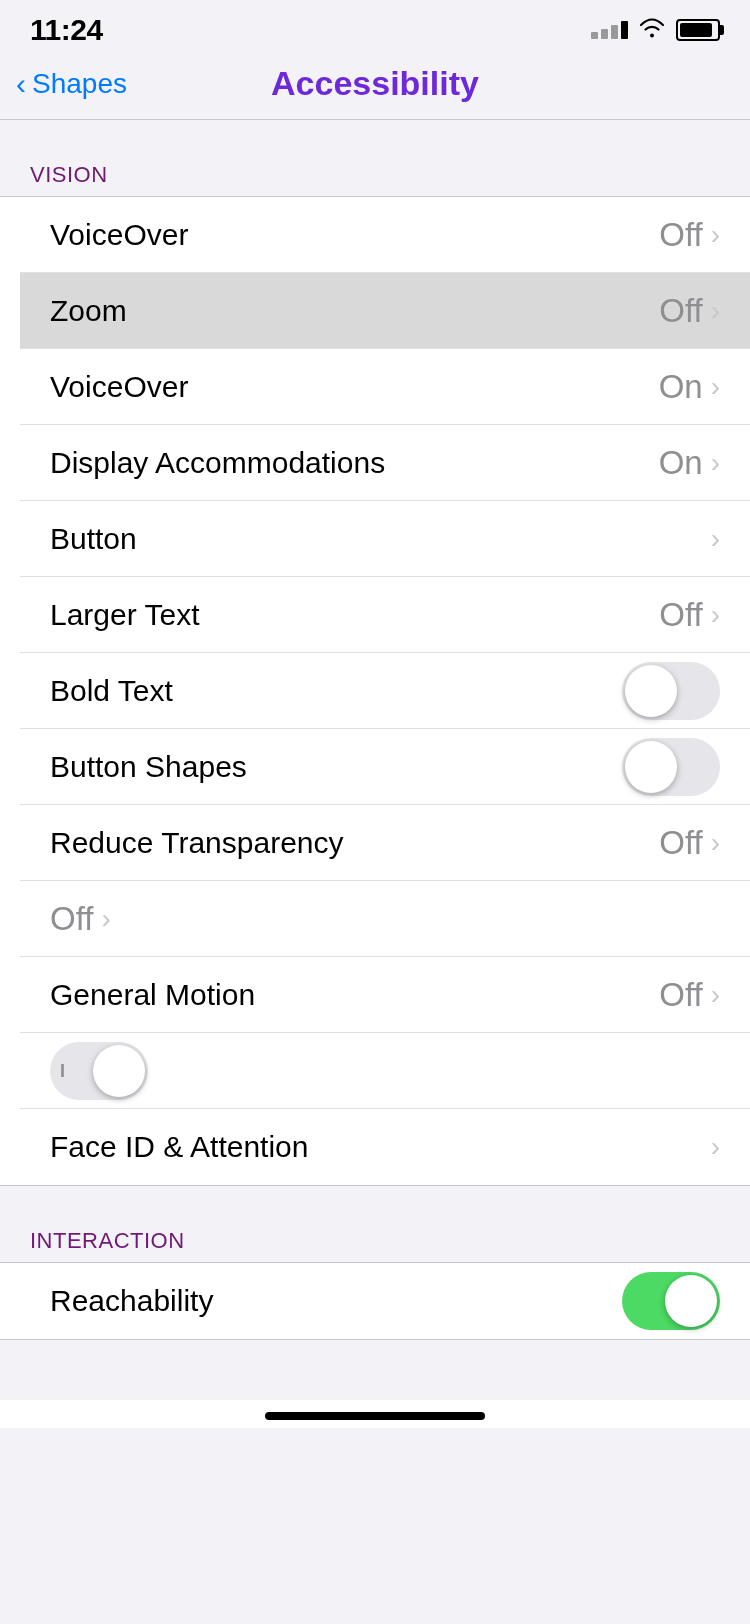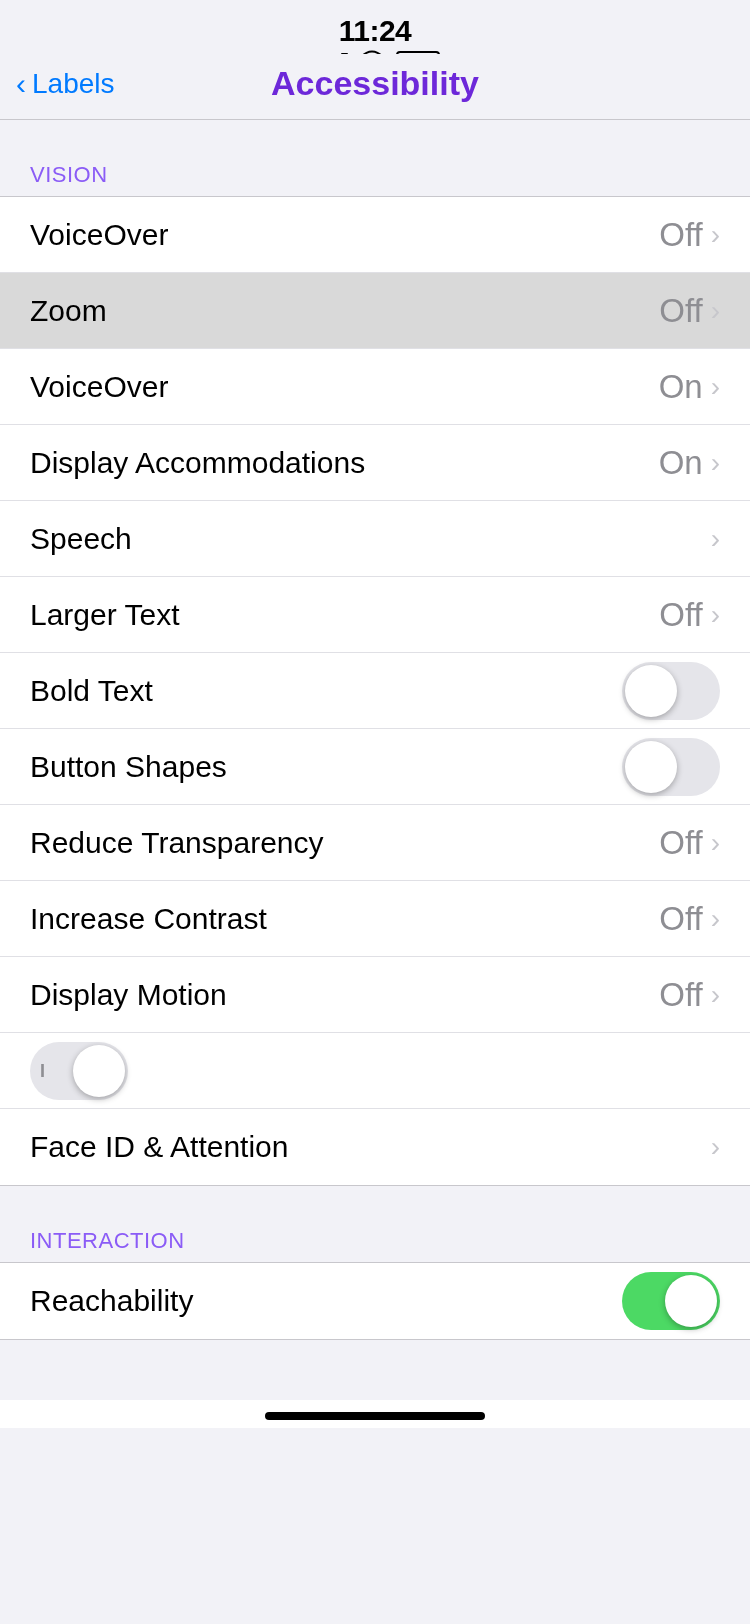--- a/index.html
+++ b/index.html
@@ -14,21 +14,20 @@
     }
 
     
     .status-bar {
       display: flex;
       justify-content: space-between;
       align-items: center;
       padding: 14px 30px 8px 30px;
       background: #f2f2f7;
       height: 54px;
-      flex-direction: column;
     }
     .status-time {
       font-size: 30px;
       font-weight: 600;
       color: #000;
       letter-spacing: -0.5px;
     }
     .status-icons {
       display: flex;
       align-items: center;
@@ -111,29 +110,30 @@
     }
 
     
     .section {
       margin-bottom: 0;
     }
     .section-header {
       padding: 22px 30px 8px;
       font-size: 22px;
       font-weight: 400;
-      color: #8b5cf6;
+      color: #701a75;
       letter-spacing: 0.5px;
       text-transform: uppercase;
       background: #f2f2f7;
     }
     .settings-group {
       background: #fff;
       border-top: 1px solid #c8c7cc;
       border-bottom: 1px solid #c8c7cc;
+      padding-left: 20px;
     }
     .settings-row {
       display: flex;
       align-items: center;
       justify-content: space-between;
       padding: 0 30px;
       min-height: 76px;
       border-bottom: 1px solid #e0e0e5;
       background: #fff;
       cursor: pointer;
@@ -238,21 +238,21 @@
     </span>
     <div class="battery-icon">
       <div class="battery-fill"></div>
     </div>
   </div>
 </div>
 
 <div class="nav-header">
   <div class="back-button">
     <span class="back-chevron">‹</span>
-    <span class="back-label">Labels</span>
+    <span class="back-label">Shapes</span>
   </div>
   <span class="nav-title">Accessibility</span>
 </div>
 
 <div class="spacer-section"></div>
 
 <div class="section">
   <div class="section-header">VISION</div>
   <div class="settings-group">
 
@@ -282,21 +282,21 @@
 
     <div class="settings-row">
       <span class="row-label">Display Accommodations</span>
       <div class="row-right">
         <span class="row-value">On</span>
         <span class="chevron-right">›</span>
       </div>
     </div>
 
     <div class="settings-row">
-      <span class="row-label">Speech</span>
+      <span class="row-label">Button</span>
       <div class="row-right">
         <span class="chevron-right">›</span>
       </div>
     </div>
 
     <div class="settings-row">
       <span class="row-label">Larger Text</span>
       <div class="row-right">
         <span class="row-value">Off</span>
         <span class="chevron-right">›</span>
@@ -323,29 +323,28 @@
 
     <div class="settings-row">
       <span class="row-label">Reduce Transparency</span>
       <div class="row-right">
         <span class="row-value">Off</span>
         <span class="chevron-right">›</span>
       </div>
     </div>
 
     <div class="settings-row">
-      <span class="row-label">Increase Contrast</span>
-      <div class="row-right">
-        <span class="row-value">Off</span>
-        <span class="chevron-right">›</span>
-      </div>
-    </div>
-
-    <div class="settings-row">
-      <span class="row-label">Display Motion</span>
+      <div class="row-right">
+        <span class="row-value">Off</span>
+        <span class="chevron-right">›</span>
+      </div>
+    </div>
+
+    <div class="settings-row">
+      <span class="row-label">General Motion</span>
       <div class="row-right">
         <span class="row-value">Off</span>
         <span class="chevron-right">›</span>
       </div>
     </div>
 
     <div class="settings-row">
       <div class="row-right">
         <div class="toggle-switch off" style="position:relative;">
           <div class="toggle-knob" style="left:43px;"></div>

